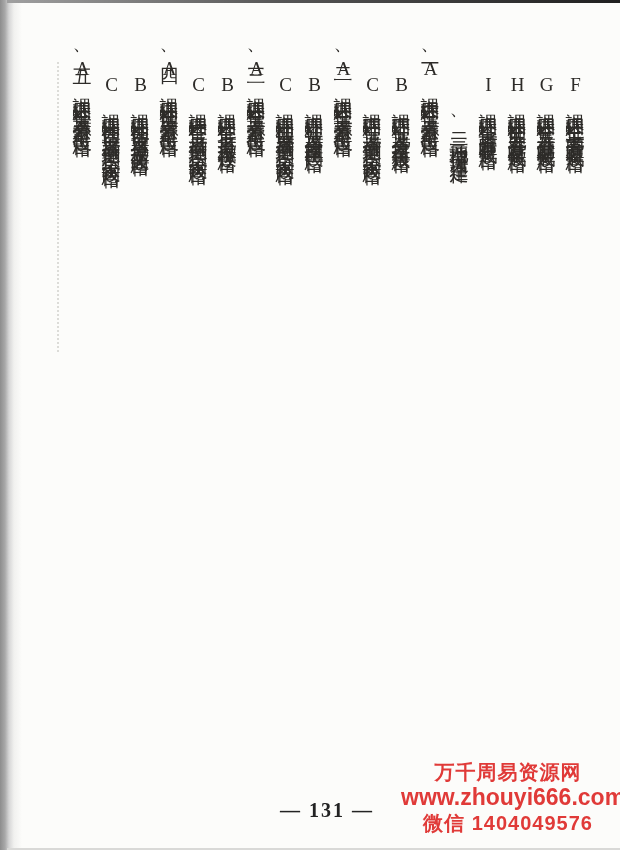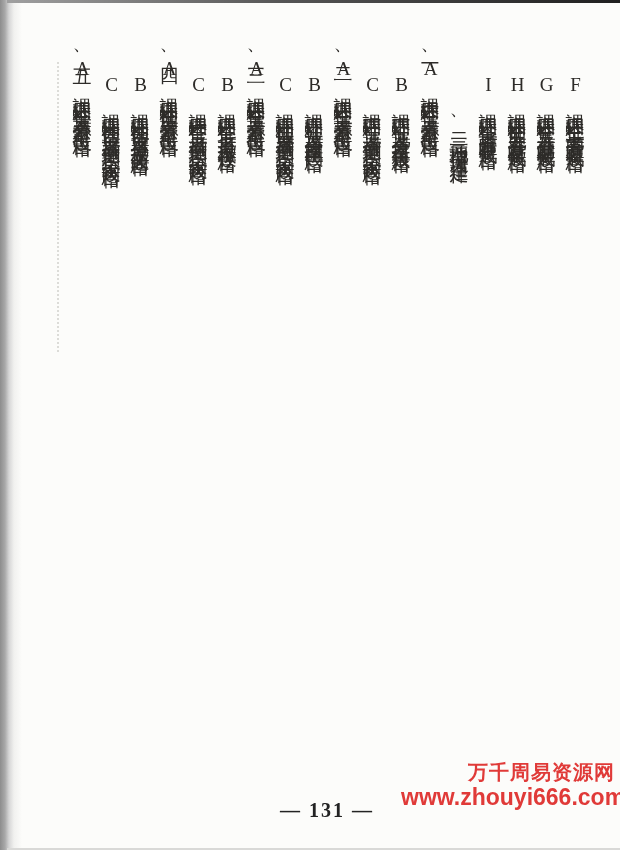--- a/index.html
+++ b/index.html
@@ -43,21 +43,21 @@
   .colnum { letter-spacing: -7px; }
   
   .page-number {
     position: absolute; top: 799px; left: 267px; width: 120px;
     text-align: center;
     font-size: 20px; font-weight: bold; letter-spacing: 2px;
     color: #232323;
   }
   .watermark {
     position: absolute; top: 760px; right: 5px; width: 214px;
-    text-align: right;
+    text-align: center;
     font-family: "Liberation Sans", "DejaVu Sans", sans-serif;
     font-weight: 700;
     color: #e03a38;
   }
   .wm-site   { font-size: 20px; line-height: 25px; letter-spacing: 1px; }
   .wm-url    { font-size: 23px; line-height: 25px; }
   .wm-wechat { font-size: 20px; line-height: 26px; letter-spacing: 1px; }
 </style>
 </head>
 <body>
@@ -86,13 +86,14 @@
   <div class="col sub"><span>B課中四柱合四六運者爲挨星文曲吉格·</span></div>
   <div class="col sub"><span>C課中四柱合四二運者爲顛倒挨星一家骨肉吉格·</span></div>
   <div class="col"><span class="colnum">五、</span><span>A課中四柱全六運者合卦不出位吉格·</span></div>
 </main>
 
 <div class="page-number">— 131 —</div>
 
 <div class="watermark" style="color: rgb(224, 58, 56);">
   <div class="wm-site">万千周易资源网</div>
   <div class="wm-url">www.zhouyi666.com</div>
+  <div class="wm-wechat">微信 1404049576</div>
 </div>
 
 </body></html>

